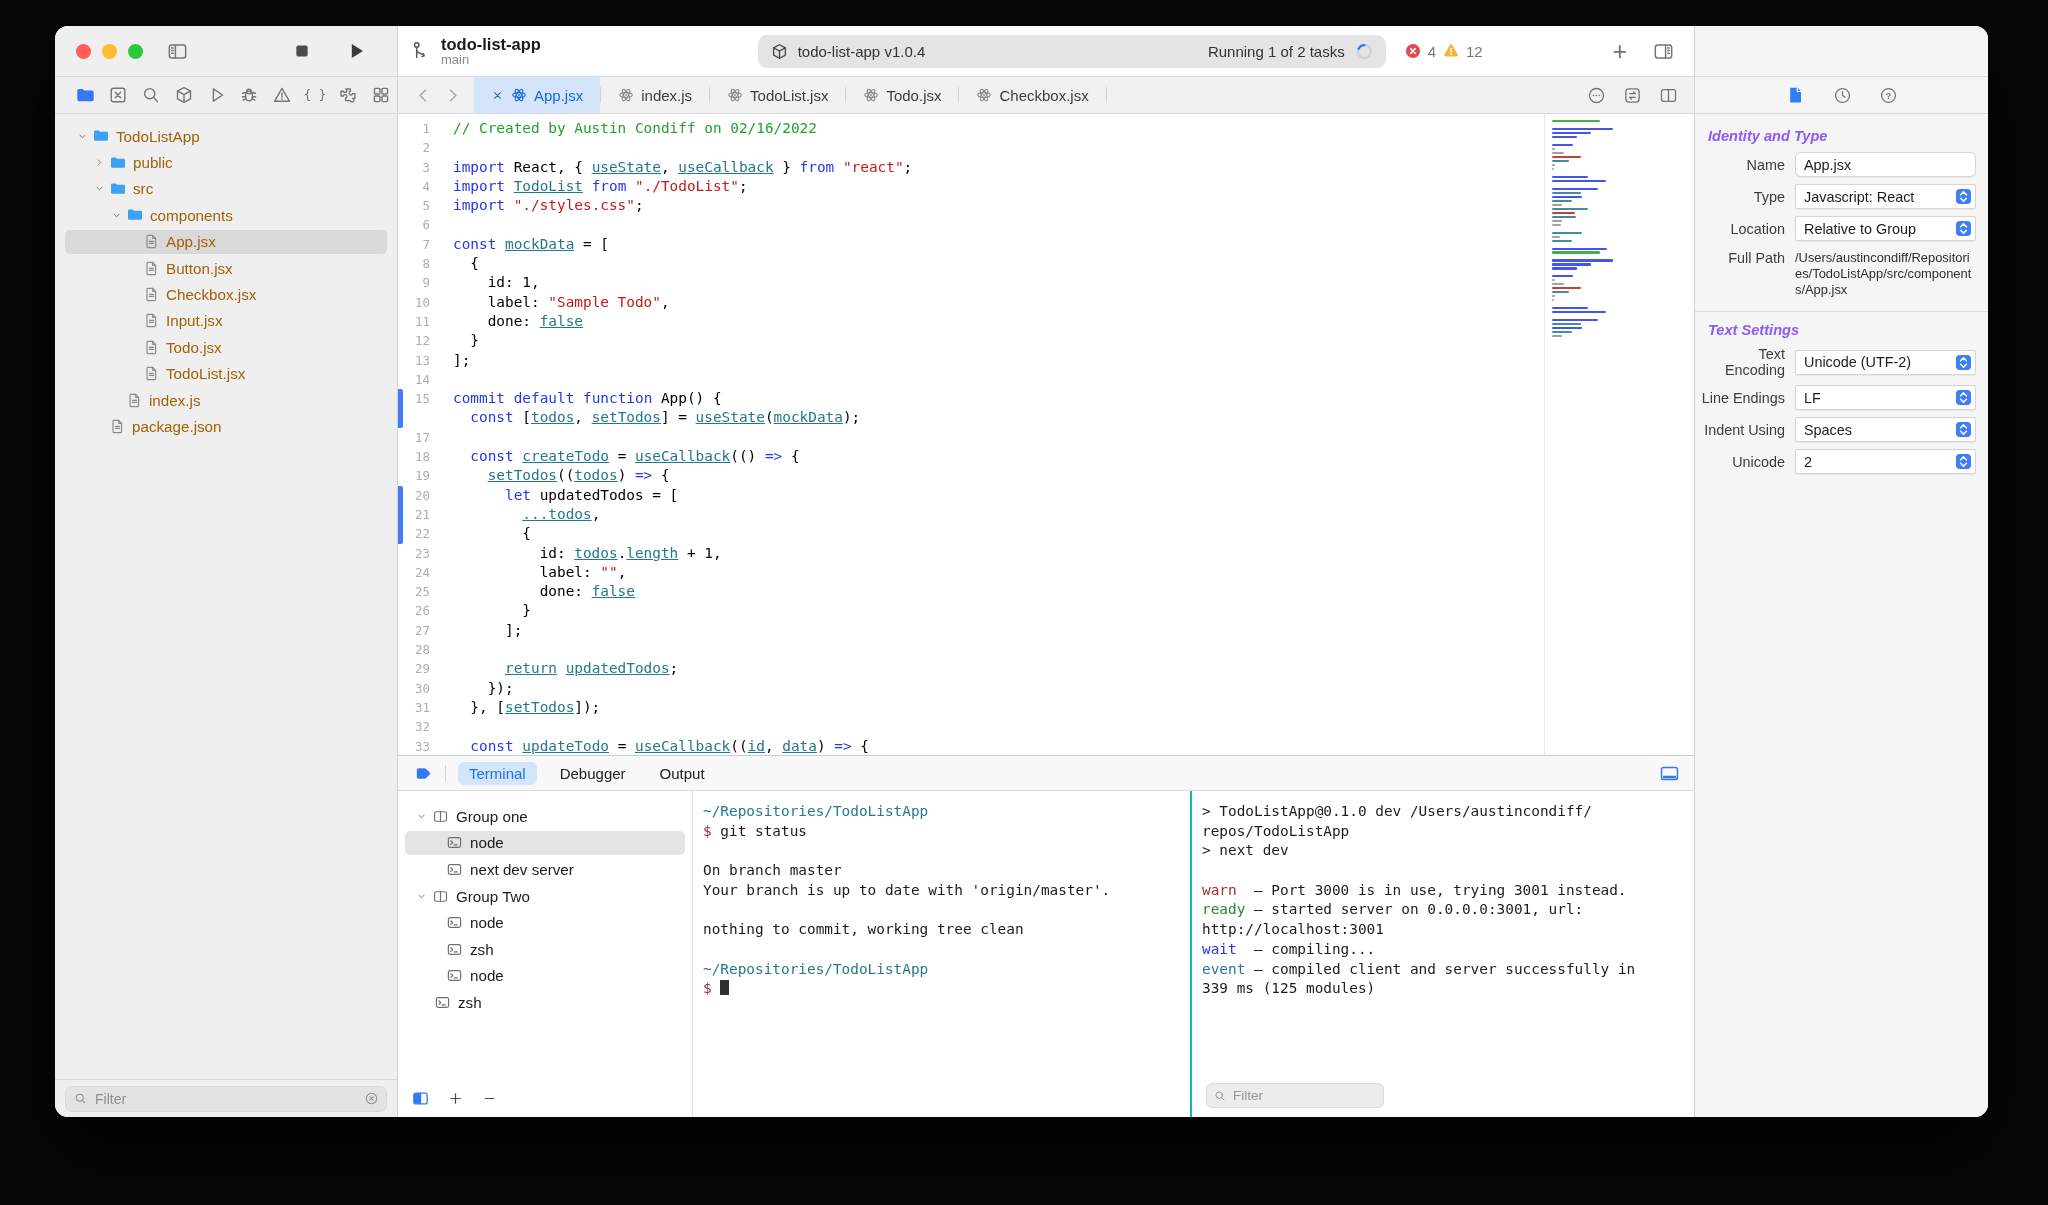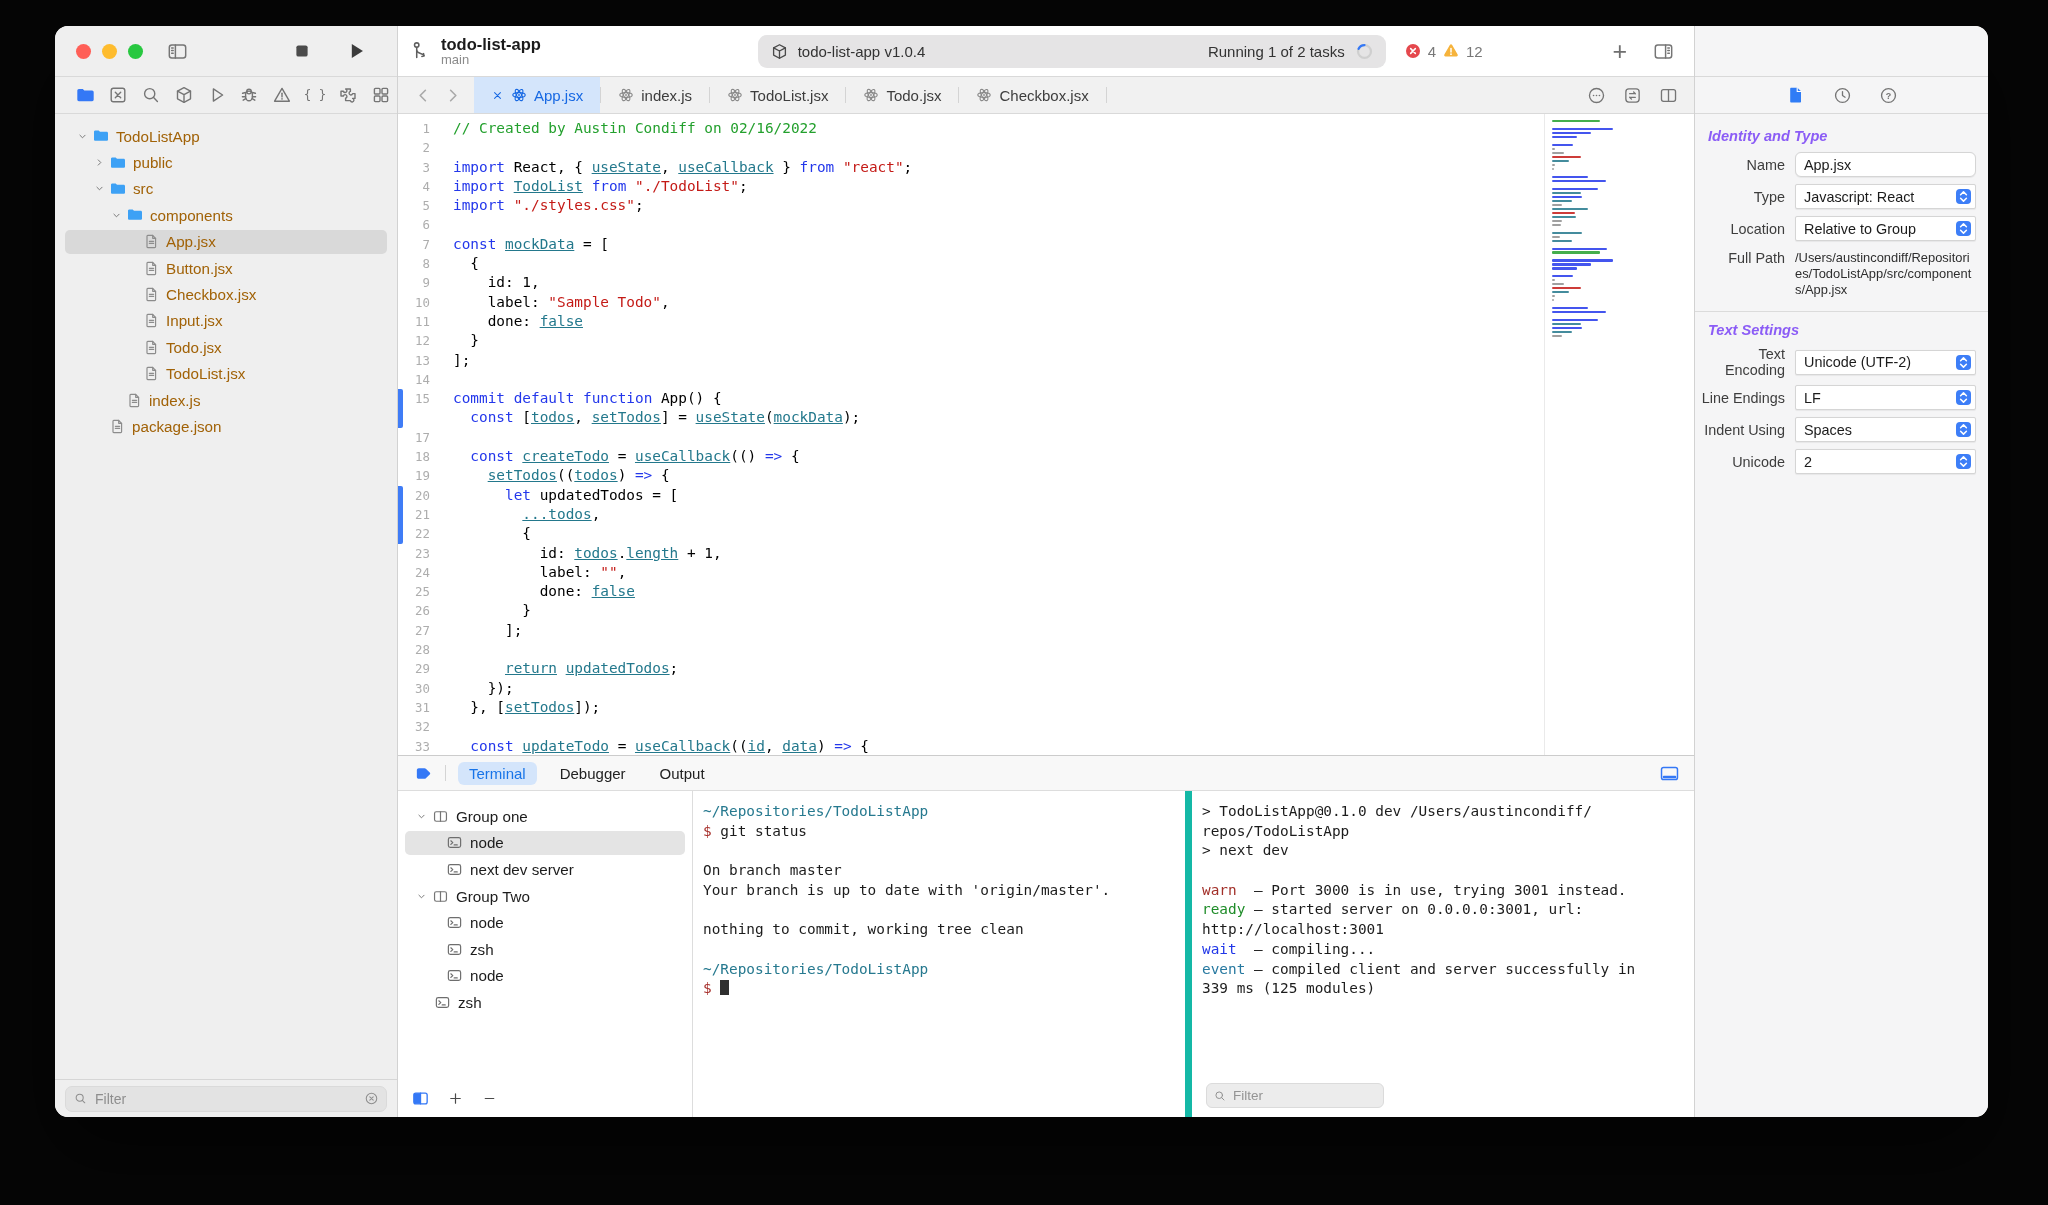--- a/index.html
+++ b/index.html
@@ -72,21 +72,21 @@
   .mbar{height:2.1px;margin-bottom:1.9px;border-radius:1px;opacity:.85;}
   
   .term-panel{height:362px;flex:none;border-top:1px solid #CCC;display:flex;flex-direction:column;background:#fff;}
   .term-head{height:35px;flex:none;display:flex;align-items:center;gap:12px;padding:0 14px 0 16px;
     border-bottom:1px solid #DDD;background:#F8F8F8;}
   .vdiv{width:1px;height:16px;background:#D4D4D4;}
   .ttab{font-size:15px;color:#222;padding:3px 11px;border-radius:6px;}
   .ttab.active{background:#D4E5FB;color:#1874E8;}
   .term-body{flex:1;display:flex;min-height:0;}
   .tp-groups{width:295px;flex:none;border-right:1px solid #DDD;position:relative;padding-top:12px;}
-  .tp-t1{width:499px;flex:none;border-right:7px solid #14b8a6;position:relative;}
+  .tp-t1{width:499px;flex:none;border-right:2px solid #14b8a6;position:relative;}
   .tp-t2{flex:1;position:relative;}
   .grow{height:26.6px;display:flex;align-items:center;position:relative;font-size:15.2px;color:#1c1c1c;}
   .grow .sel-bg{position:absolute;left:7px;right:7px;top:1px;bottom:1px;background:#E4E4E4;border-radius:5px;}
   .grow>*{position:relative;}
   .gctl{position:absolute;bottom:9px;left:13px;display:flex;align-items:center;gap:17px;}
   .termtext{padding:11px 10px 0 10px;font-family:"DejaVu Sans Mono",monospace;font-size:14.4px;}
   .tline{height:19.7px;line-height:19.7px;white-space:pre;}
   .tp0{color:#1c1c1c;}.tpath{color:#26798F;}.tprompt{color:#A8322E;}
   .twarn{color:#A23029;}.tready{color:#1E8C28;}.twait{color:#2137E8;}.tevent{color:#2779A0;}
   .tcursor{display:inline-block;width:9px;height:15px;background:#2F2F2F;vertical-align:-2px;}

